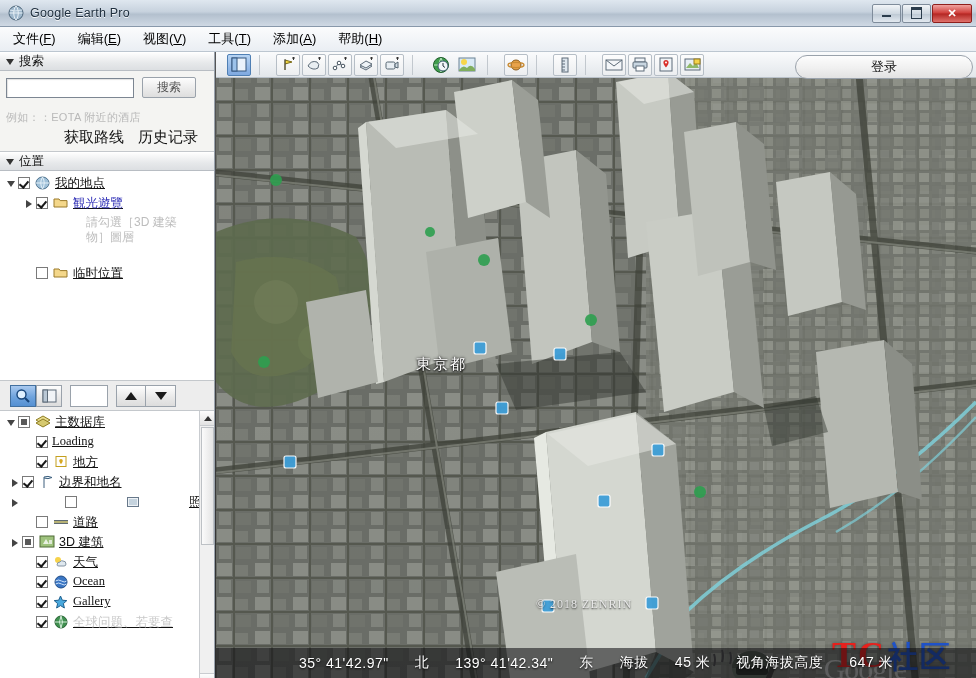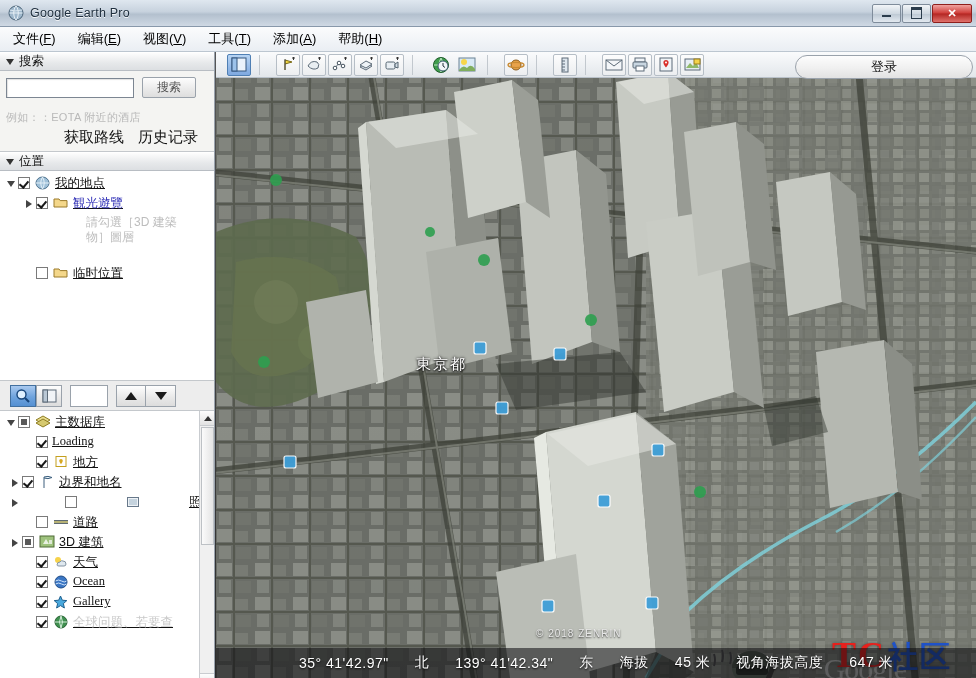--- a/index.html
+++ b/index.html
@@ -203,22 +203,22 @@
   .statusbar{
     position:absolute;left:0;bottom:0;width:100%;height:30px;
     background:rgba(10,10,12,.55);
     display:flex;align-items:center;justify-content:center;gap:0;
     color:#ffffff;font-size:14px;letter-spacing:.5px;
     font-family:"Liberation Sans",sans-serif;
     text-shadow:0 1px 2px rgba(0,0,0,.9);
   }
   .sb-sep{display:inline-block;width:26px;}
   .copyright{
-    position:absolute;left:320px;top:576px;color:#e8e8e8;font-size:10px;
-    letter-spacing:1px;text-shadow:0 1px 2px rgba(0,0,0,.8);
+    position:absolute;left:320px;top:545px;color:#e8e8e8;font-size:12px;
+    letter-spacing:1px;text-shadow:0 1px 2px rgba(0,0,0,.8);font-family:Liberation Serif, serif;
   }
   .placelabel{
     position:absolute;left:200px;top:303px;color:#fff;font-size:15px;
     letter-spacing:2px;text-shadow:0 0 3px #000,0 1px 2px #000;
   }
   .signin{
     position:absolute;right:3px;top:3px;width:178px;height:24px;
     background:linear-gradient(#fdfdfd,#f0f0f0 55%,#e2e2e2);
     border:1px solid #9aa2ab;border-radius:12px;
     display:flex;align-items:center;justify-content:center;

